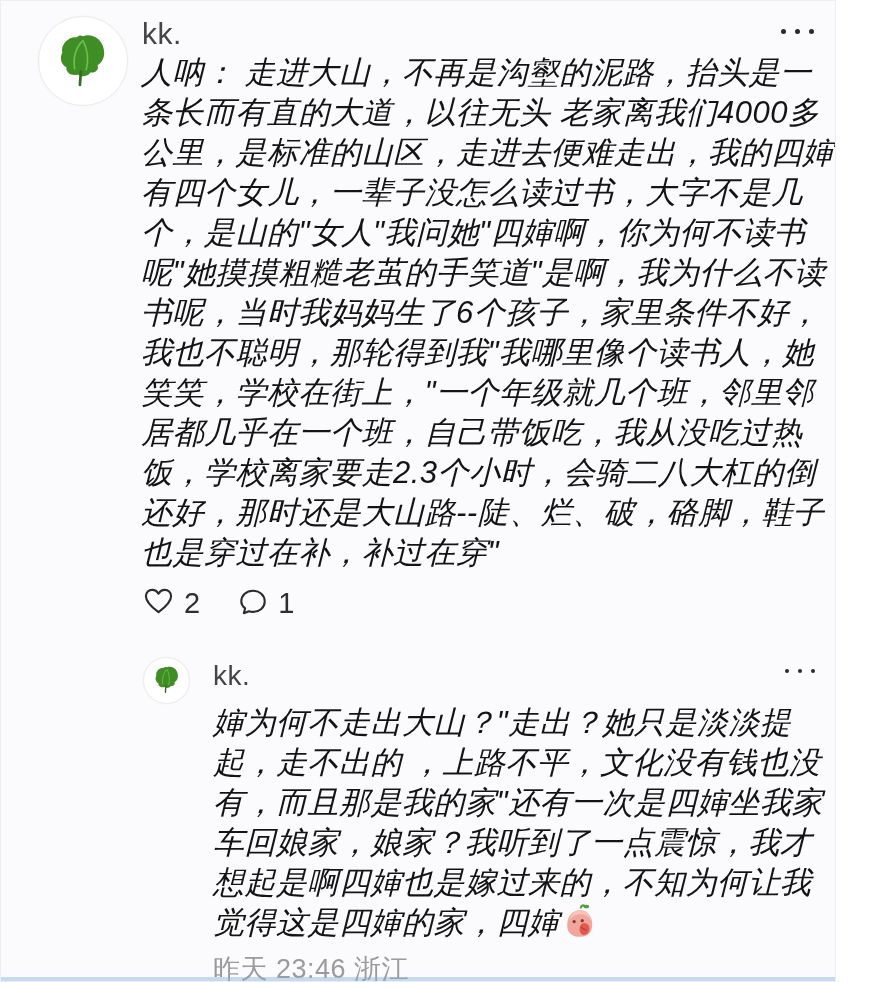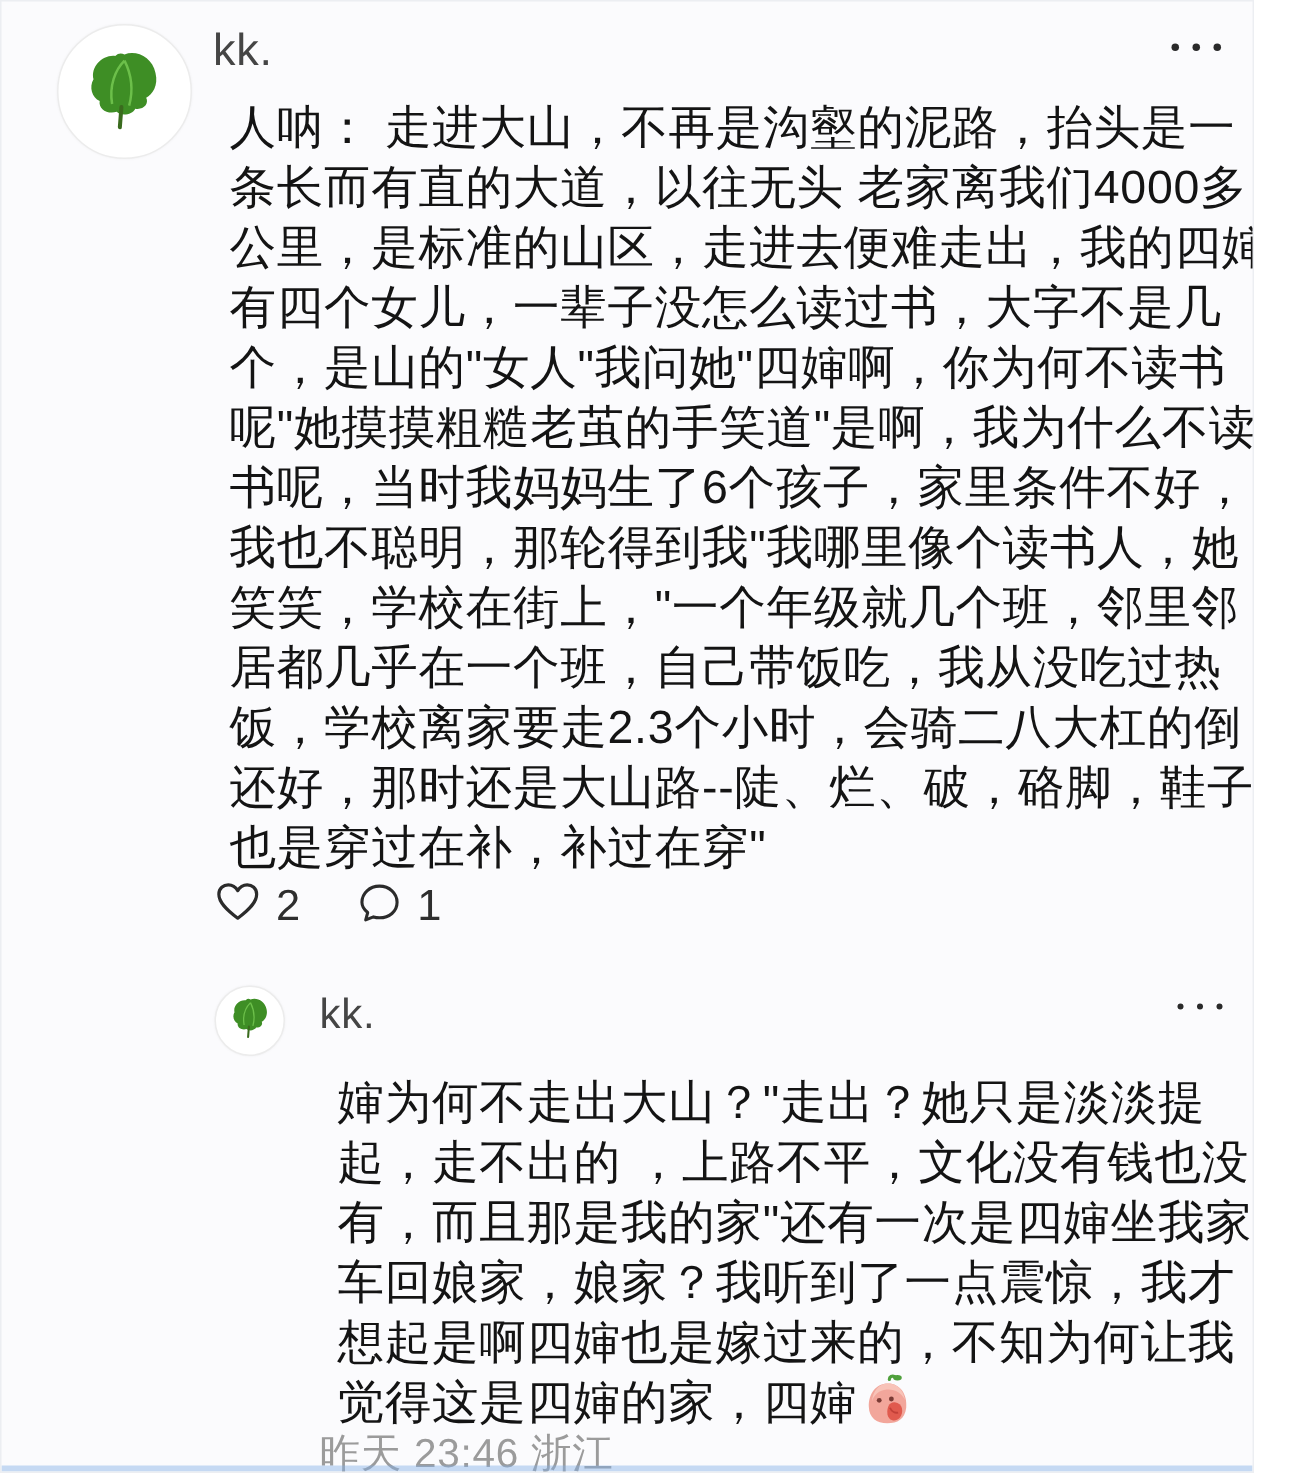--- a/index.html
+++ b/index.html
@@ -25,23 +25,23 @@
   .username-main { left:141px; top:16px; }
   .username-reply { left:212px; top:659px; font-size:28px; }
 
   .more-btn { position:absolute; display:flex; gap:9px; padding:10px 4px; cursor:pointer; }
   .more-btn .dot { width:5px; height:5px; border-radius:50%; background:#2a2a2a; }
   .more-main { left:776px; top:18px; }
   .more-reply { left:780px; top:658px; }
   .more-reply .dot { width:4px; height:4px; }
 
   .comment-text {
-    position:absolute; margin:12px;
+    position:absolute; margin:0;
     font-size:31px; line-height:40px; color:#141414;
-    letter-spacing:0.5px; word-break:break-all;
+    letter-spacing:0.5px; word-break:break-all;font-style:italic;
   }
   .text-main { left:140px; top:52px; width:700px; }
   .text-reply { left:212px; top:702px; width:627px; }
 
   .timestamp { position:absolute; font-size:27px; color:#9b9b9b; letter-spacing:0.5px; }
   .ts-main { left:141px; top:541px; }
   .ts-reply { left:212px; top:950px; }
 
   .actions { position:absolute; left:142px; top:585px; display:flex; align-items:center; gap:38px; }
   .action-group { display:flex; align-items:center; gap:10px; cursor:pointer; }

